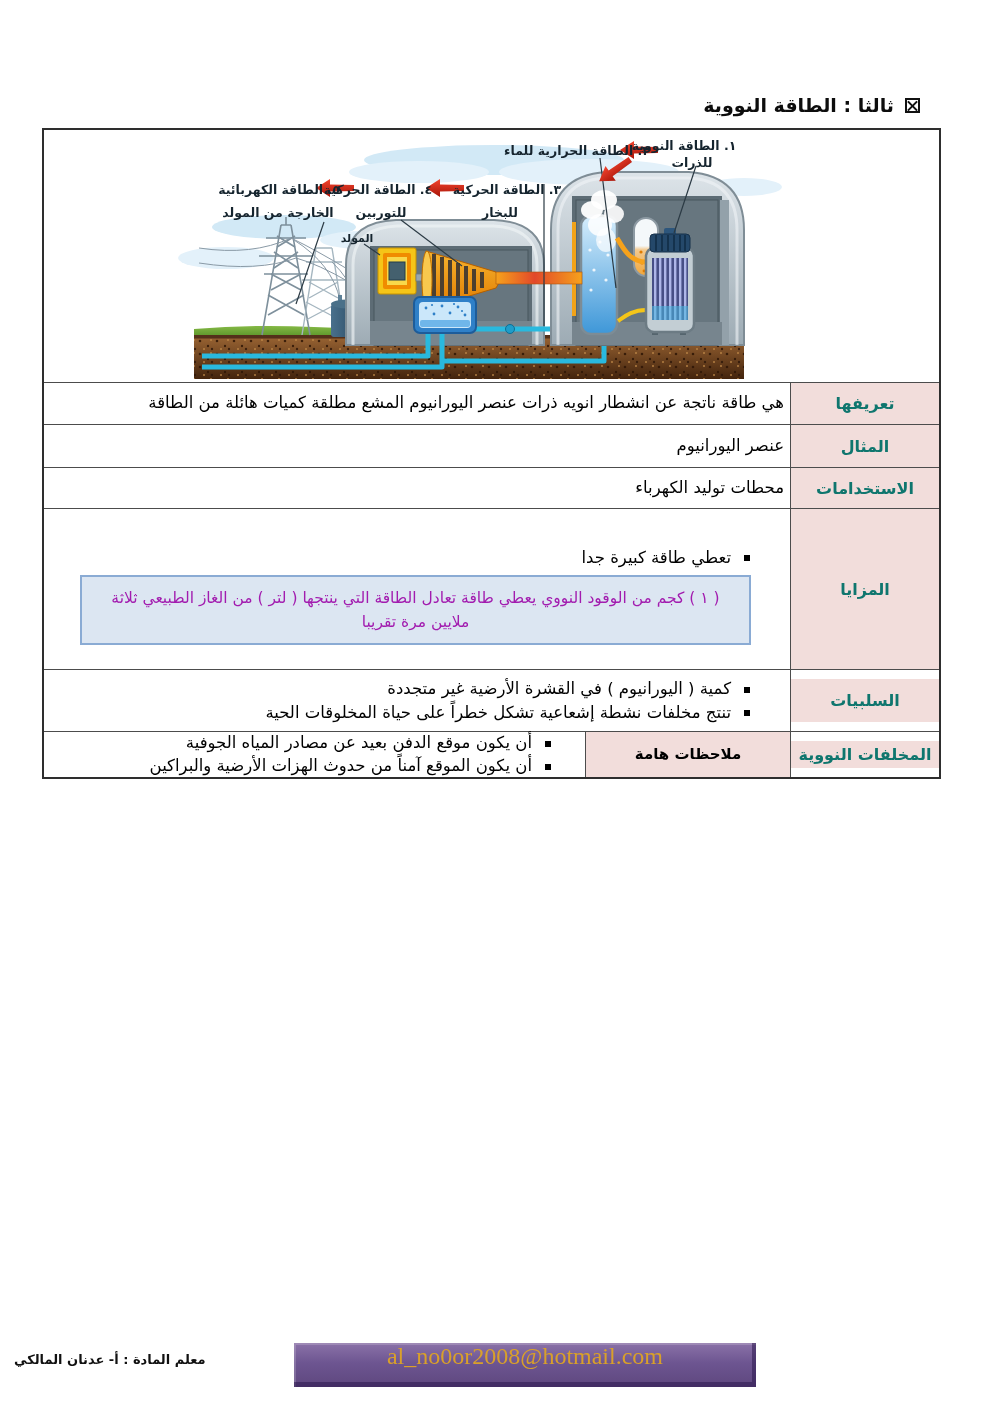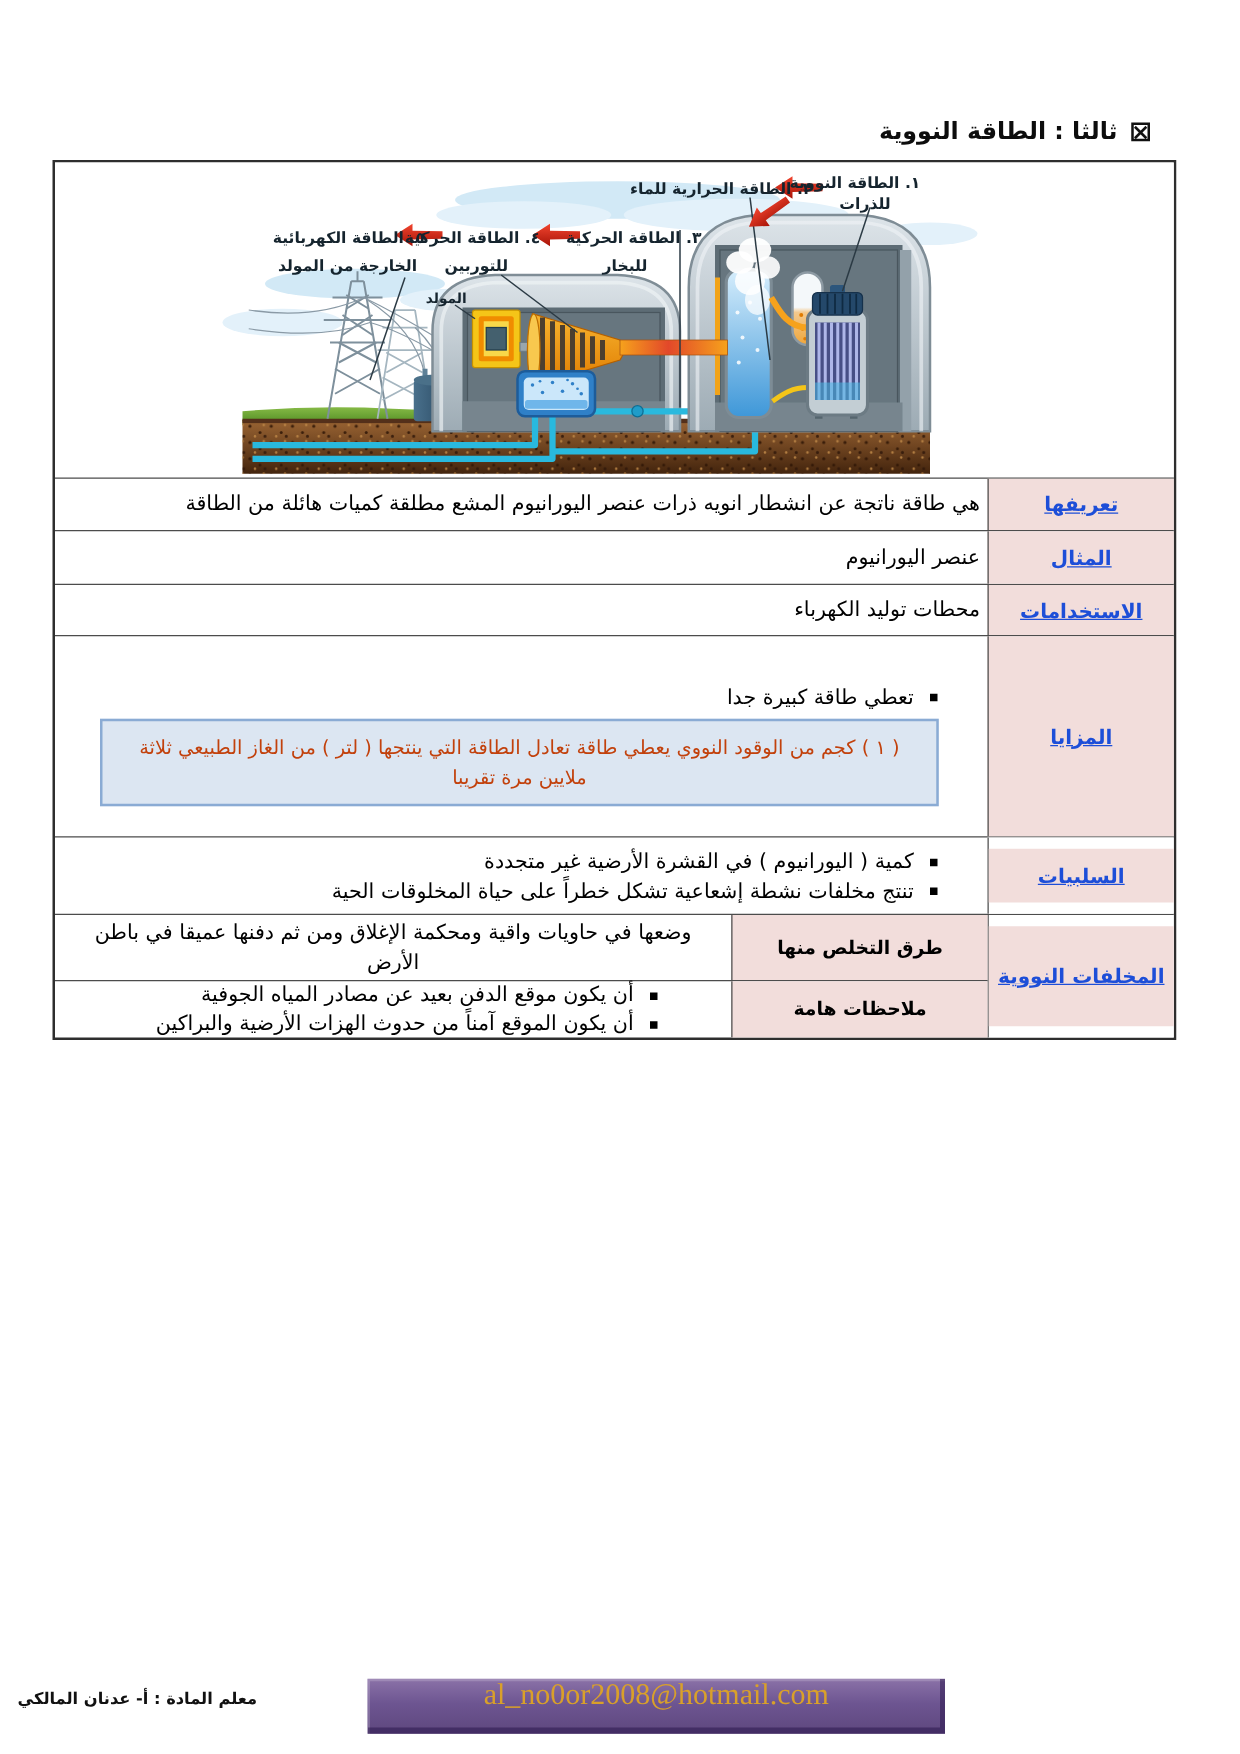--- a/index.html
+++ b/index.html
@@ -12,31 +12,31 @@
   .chk { width:15px; height:15px; border:2px solid #111; position:relative; flex:0 0 auto; }
   .chk::before,.chk::after { content:""; position:absolute; top:50%; left:-1px; right:-1px; height:2px; background:#111; }
   .chk::before { transform:rotate(45deg); }
   .chk::after { transform:rotate(-45deg); }
   .title-text { font-size:19px; font-weight:bold; color:#0d0d0d; letter-spacing:0; }
 
   
   .ntable { position:absolute; top:128px; left:42px; width:899px; border:2px solid #2e2e2e; background:#fff; }
   .img-row { height:252px; background:#fff; overflow:hidden; }
   .trow { display:flex; border-top:1.5px solid #4c4c4c; min-height:30px; align-items:stretch; }
-  .hcell { flex:0 0 149px; border-left:1.5px solid #4c4c4c; background:#f2dddb; display:flex; align-items:center; justify-content:center; text-align:center; font-weight:bold; font-size:16px; color:#1d4ed8; padding:2px 4px;text-decoration:underline; }
+  .hcell { flex:0 0 149px; border-left:1.5px solid #4c4c4c; background:#f2dddb; display:flex; align-items:center; justify-content:center; text-align:center; font-weight:bold; font-size:16px; color:#0f766e; padding:2px 4px; }
   .hcell.inset { background:#fff; padding:0; }
   .hcell.inset .pinkfill { flex:1; align-self:stretch; margin:9px 0; background:#f2dddb; display:flex; align-items:center; justify-content:center; font-weight:bold; font-size:16px; padding:2px 4px; }
   .ccell { flex:1; display:flex; flex-direction:column; justify-content:center; font-size:16.5px; color:#000; }
   .r-def  { height:42px; } .r-ex { height:43px; } .r-use { height:41px; }
   .r-adv  { height:161px; } .r-dis { height:62px; }
   .plain-line { padding:2px 6px 2px 10px; text-align:right; line-height:1.25; }
   .bullets { display:flex; flex-direction:column; gap:2px; padding-right:40px; padding-left:10px; }
   .bullet-line { display:flex; align-items:center; gap:13px; line-height:1.3; }
   .sq { width:6px; height:6px; background:#000; flex:0 0 auto; margin-top:2px; }
-  .note-box { margin:7px 39px 7px 36px; background:#dce6f2; border:2px solid #8aabd4; color:#c2410c; text-align:center; font-size:15.5px; line-height:1.55; padding:9px 14px; }
+  .note-box { margin:7px 39px 7px 36px; background:#dce6f2; border:2px solid #8aabd4; color:#a21caf; text-align:center; font-size:15.5px; line-height:1.55; padding:9px 14px; }
   .adv-pad { padding-top:7px; padding-bottom:5px;margin-top:19px; }
   
   .waste-left { flex:1; display:flex; flex-direction:column; }
   .subrow { display:flex; flex:1; align-items:stretch; }
   .subrow + .subrow { border-top:1.5px solid #4c4c4c;gap:25px; }
   .sub-disposal { height:73.5px; } .sub-notes { height:70.5px; }
   .midcell { flex:0 0 205px; border-left:1.5px solid #4c4c4c; background:#f2dddb; display:flex; align-items:center; justify-content:center; text-align:center; font-weight:bold; font-size:15px; padding:2px 6px; }
   .subcontent { flex:1; display:flex; flex-direction:column; justify-content:center; font-size:16.5px; }
   .centered { text-align:center; padding:2px 30px; line-height:1.45; }
   .notes-bullets { padding-right:34px; }
@@ -362,26 +362,20 @@
           </div>
         </div>
       </div>
     </div>
 
     <div class="trow">
       <div class="hcell inset">
         <div class="pinkfill">المخلفات النووية</div>
       </div>
       <div class="waste-left">
-        <div class="subrow sub-disposal">
-          <div class="midcell">طرق التخلص منها</div>
-          <div class="subcontent">
-              <div class="centered">وضعها في حاويات واقية ومحكمة الإغلاق ومن ثم دفنها عميقا في باطن الأرض</div>
-            </div>
-        </div>
         <div class="subrow sub-notes">
           <div class="midcell">ملاحظات هامة</div>
           <div class="subcontent">
             <div class="bullets notes-bullets">
               <div class="bullet-line">
                 <span class="sq"></span>
                 <span>أن يكون موقع الدفن بعيد عن مصادر المياه الجوفية</span>
               </div>
               <div class="bullet-line">
                 <span class="sq"></span>

